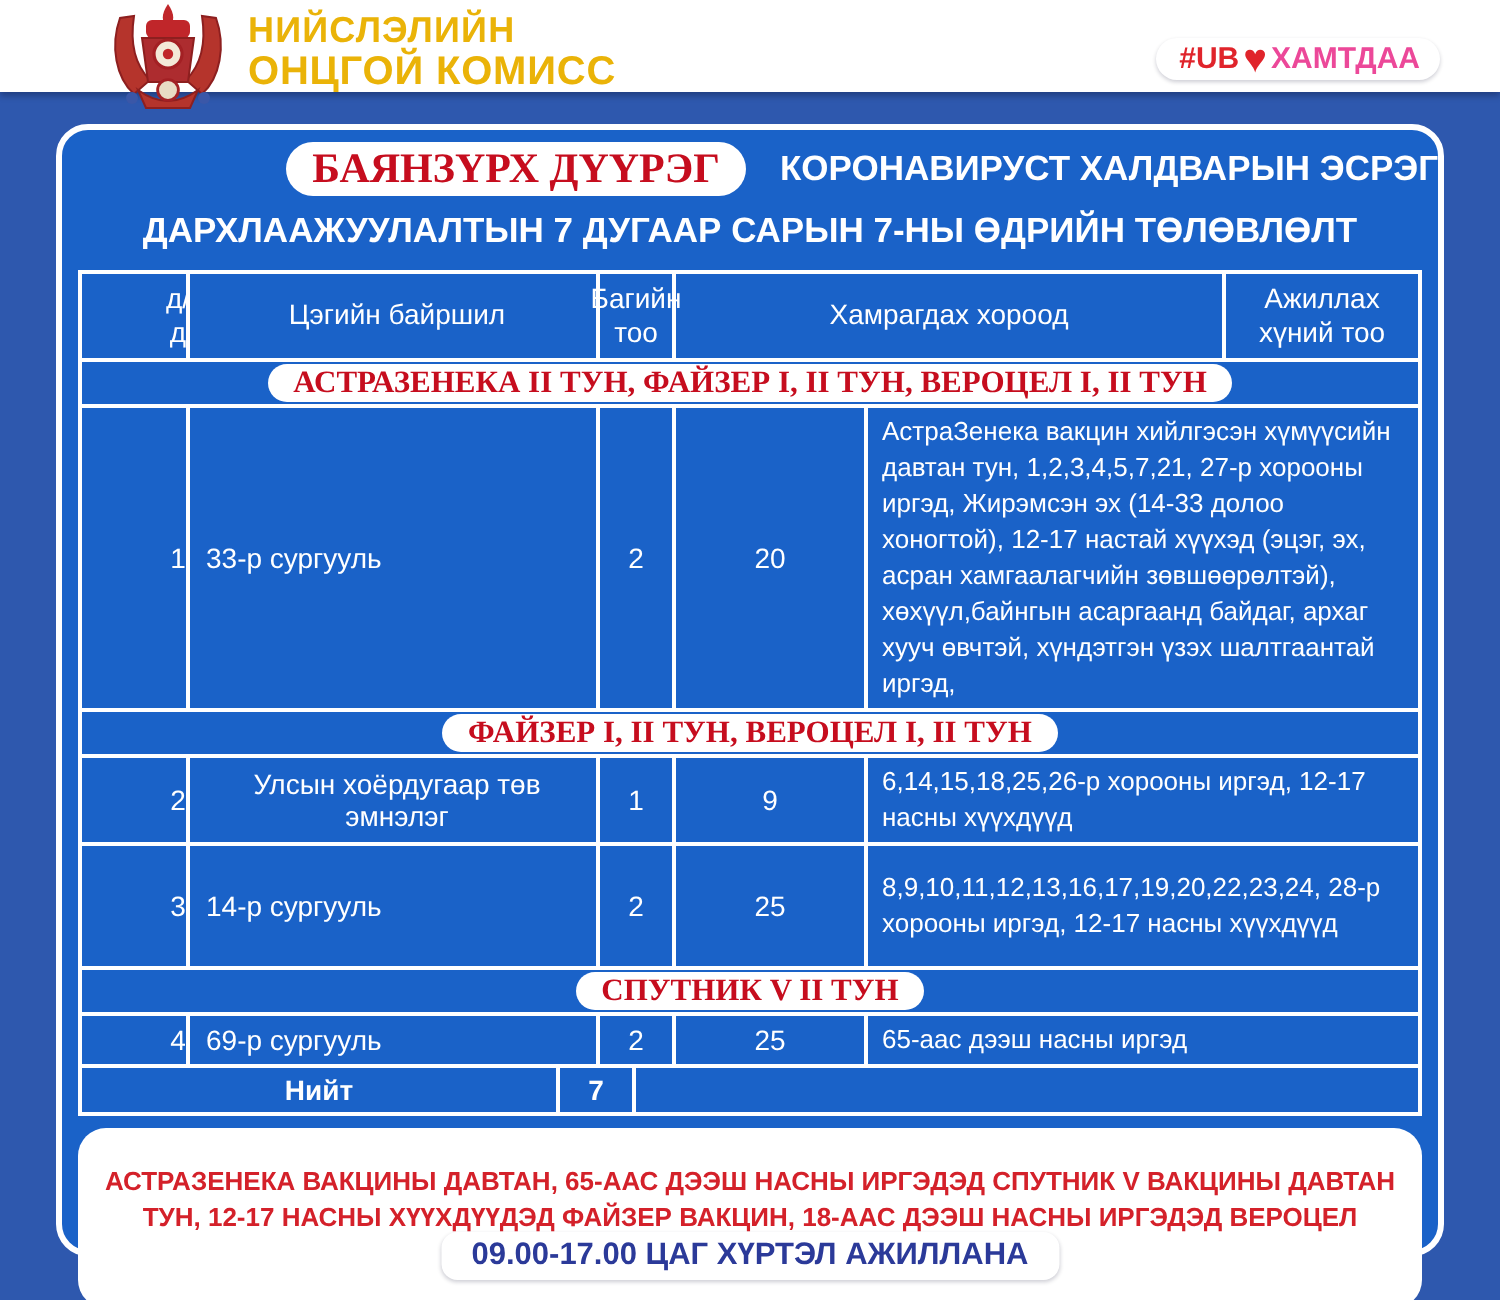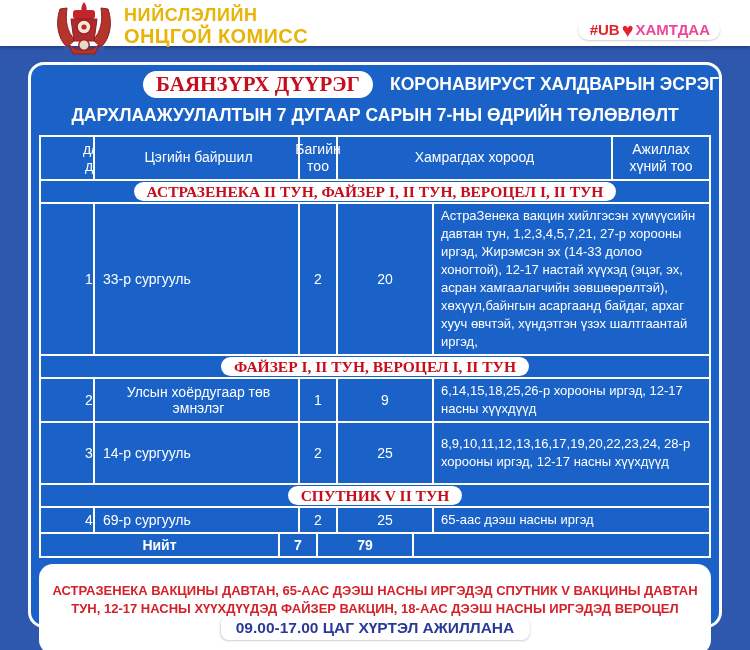--- a/index.html
+++ b/index.html
@@ -175,21 +175,20 @@
       <div class="cell c1">4</div>
       <div class="cell c2">69-р сургууль</div>
       <div class="cell c3">2</div>
       <div class="cell c4">25</div>
       <div class="cell c5">65-аас дээш насны иргэд</div>
     </div>
 
     <div class="row trow">
       <div class="cell cm">Нийт</div>
       <div class="cell c3">7</div>
-      <div class="cell c4">79</div>
       <div class="cell c5"></div>
     </div>
 
   </div>
 
   <div class="notice">АСТРАЗЕНЕКА ВАКЦИНЫ ДАВТАН, 65-ААС ДЭЭШ НАСНЫ ИРГЭДЭД СПУТНИК V ВАКЦИНЫ ДАВТАН ТУН, 12-17 НАСНЫ ХҮҮХДҮҮДЭД ФАЙЗЕР ВАКЦИН, 18-ААС ДЭЭШ НАСНЫ ИРГЭДЭД ВЕРОЦЕЛ ВАКЦИН ХИЙГДЭНЭ</div>
 
   <div class="hours">09.00-17.00 ЦАГ ХҮРТЭЛ АЖИЛЛАНА</div>
 
 </div>

